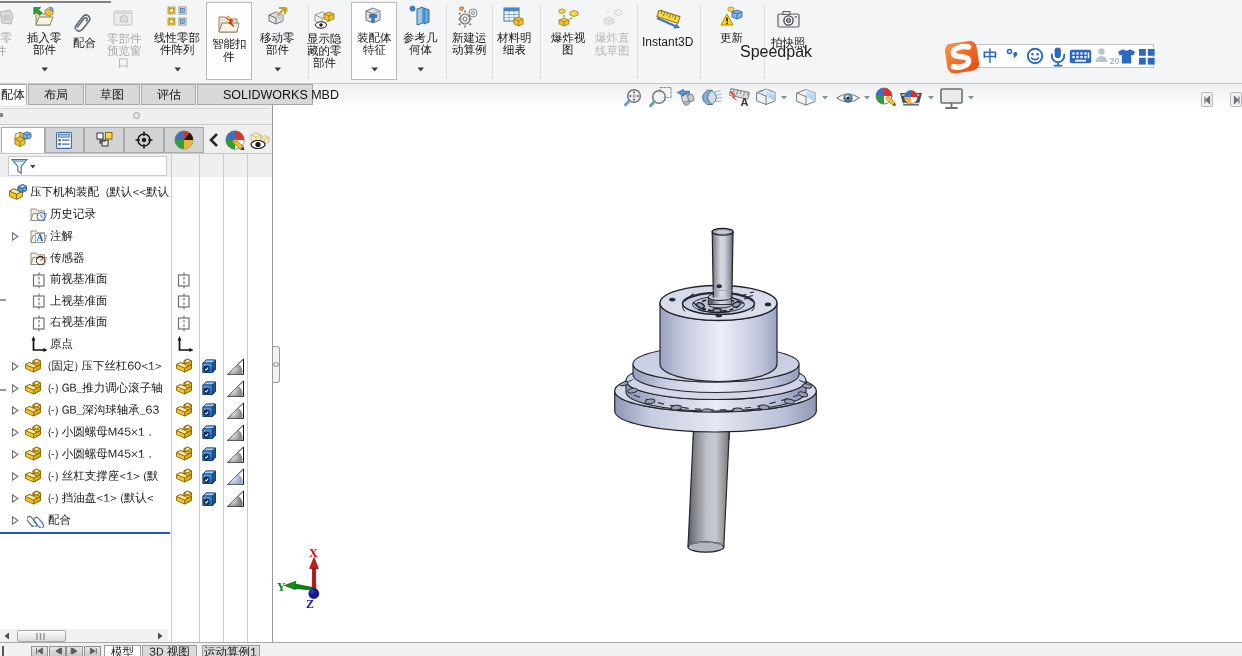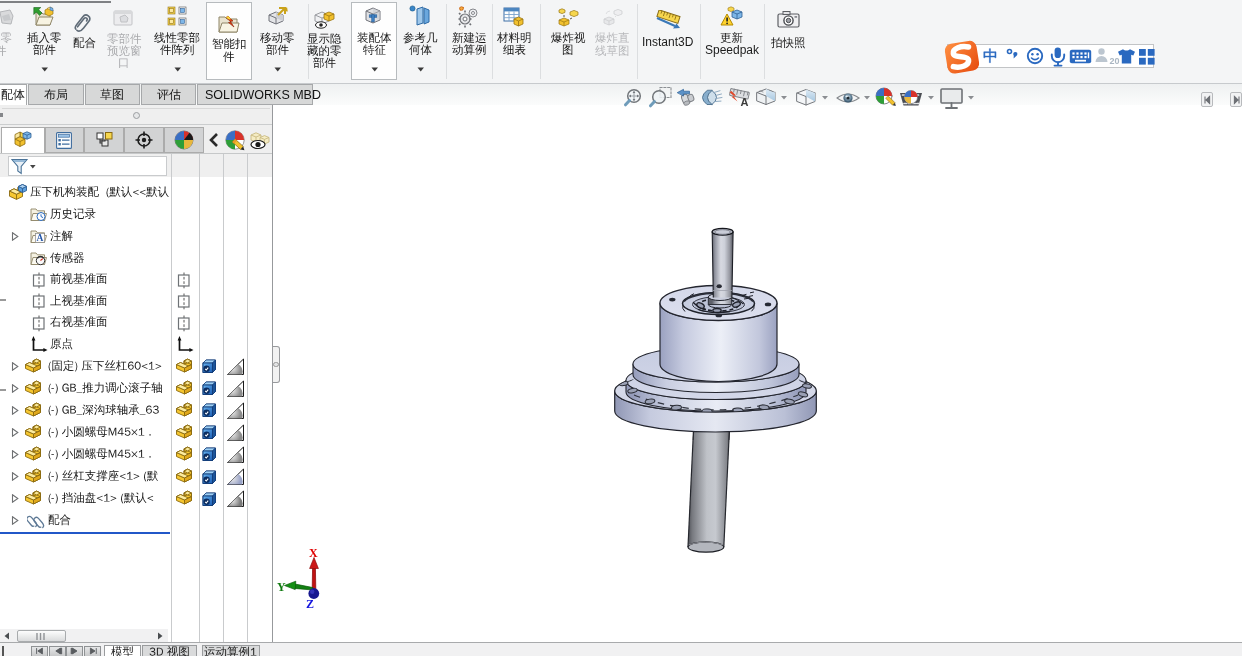--- a/index.html
+++ b/index.html
@@ -300,21 +300,21 @@
     <path d="M12,6 L17,8 L22,6 M17,8 L17,13" fill="none" stroke="#2d5f94" stroke-width="0.8"></path>
     <path d="M7,8 L13,19 L1,19 Z" fill="#ffd32e" stroke="#b58a00"></path>
     <rect x="6.3" y="11.5" width="1.6" height="4" fill="#222"></rect>
     <circle cx="7.1" cy="17.3" r="0.9" fill="#222"></circle>
   </svg>
 <svg class="a" style="left:719.5px;top:30.5px" width="25" height="15">
     <g transform="translate(0,10.6)">
       <path d="M4.6 -1Q5.3 -1.7 5.2 -2.6H1.8Q1.9 -4.8 1.8 -6.9H5.2V-8.1H1.8Q1.2 -8.1 0.6 -8.1Q0.6 -8.4 0.6 -8.7Q1.2 -8.7 1.8 -8.7H9.5Q10.1 -8.7 10.7 -8.7Q10.7 -8.4 10.7 -8.1Q10.1 -8.1 9.5 -8.1H6V-6.9H9.5Q9.3 -4.8 9.4 -2.6H6Q6.1 -1.4 5.3 -0.6Q7.8 1 10.8 0.6Q10.6 1 10.6 1.4Q7.6 1.8 4.8 -0Q3.3 1.2 1.1 1.5Q1 1 0.5 0.7Q1.5 0.7 2.4 0.4Q3.4 0 4.1 -0.5Q3.3 -1.1 2.6 -1.8L3.1 -2.3Q4 -1.4 4.6 -1ZM6 -5.1H8.6V-6.3H6ZM5.2 -5.1V-6.3H2.6V-5.1ZM6 -4.5V-3.2H8.6V-4.5ZM5.2 -4.5H2.6V-3.2H5.2ZM21.2 1.4Q20.8 1.3 20.4 1.4Q20.5 0.6 20.5 -0.1V-5.1H19V-3.1Q19 -0.1 17.2 1.3Q16.9 0.9 16.5 0.8Q18.3 -0.2 18.3 -3.1V-8.6H18.5L18.4 -8.7L19.2 -8.6Q19.5 -8.6 20.3 -8.7Q21.1 -8.7 21.4 -8.9Q21.7 -9 21.9 -9.2Q22 -8.8 22.2 -8.4Q21.8 -8.2 21 -8.1L19 -8V-5.6H21.5Q22 -5.6 22.5 -5.6Q22.5 -5.3 22.5 -5L21.2 -5.1V-0.1Q21.2 0.6 21.2 1.4ZM16.9 -0.4Q16.3 -1.3 15.6 -2.2L16.2 -2.7Q16.9 -1.8 17.6 -0.8ZM13.6 -2.7Q14 -2.5 14.4 -2.4Q13.8 -0.9 12.3 0.8Q12.1 0.5 11.7 0.4Q12.5 -0.5 13.1 -1.6Q13.4 -2.2 13.6 -2.7ZM14.8 -0V-3.2H13.4Q12.9 -3.2 12.4 -3.2Q12.4 -3.4 12.4 -3.7Q12.9 -3.7 13.4 -3.7H14.8V-5H13.3Q12.8 -5 12.3 -5Q12.3 -5.2 12.3 -5.5Q12.8 -5.5 13.3 -5.5H14.8V-5.5H14.9Q15.6 -6.6 16.1 -7.9Q16.5 -7.7 16.9 -7.6Q16.5 -6.6 15.8 -5.5H16.9Q17.4 -5.5 17.9 -5.5Q17.9 -5.2 17.9 -5Q17.4 -5 16.9 -5H15.5V-3.7H16.8Q17.3 -3.7 17.8 -3.7Q17.7 -3.4 17.8 -3.2Q17.3 -3.2 16.8 -3.2H15.5V0.3Q15.5 0.7 15.2 1Q14.8 1.4 13.8 1.4Q13.9 0.9 13.6 0.5Q13.9 0.6 14.3 0.6Q14.6 0.6 14.7 0.5Q14.8 0.4 14.8 -0ZM14.9 -6.1 14.2 -5.6 13 -7.3 13.7 -7.8ZM17.6 -8.5Q17.6 -8.2 17.6 -7.9Q17.1 -7.9 16.6 -7.9H13.5Q13 -7.9 12.5 -7.9Q12.5 -8.2 12.5 -8.5Q13 -8.4 13.5 -8.4H14.7L14 -9.1L14.6 -9.7L15.6 -8.6L15.4 -8.4H16.6Q17.1 -8.4 17.6 -8.5Z" fill="#1c1c1c"></path>
     </g>
   </svg>
-<div class="lt" style="left:705px;top:43px;font-size:12px">Speedpak</div>
+<div class="lt" style="left:740px;top:43px;font-size:16px">Speedpak</div>
 <svg class="a" style="left:777px;top:9px" width="23" height="19" viewBox="0 0 23 19">
     <rect x="1" y="5" width="21" height="13" rx="1.5" fill="#efeff1" stroke="#5d5f64" stroke-width="1.2"></rect>
     <rect x="6" y="2.5" width="7" height="3" fill="#e4e4e7" stroke="#5d5f64"></rect>
     <circle cx="11.5" cy="11.5" r="4.6" fill="#fff" stroke="#47494e" stroke-width="1.4"></circle>
     <circle cx="11.5" cy="11.5" r="2.2" fill="#9fa1a8" stroke="#47494e"></circle>
     <rect x="17.5" y="7" width="2.6" height="1.8" fill="#8a8c92"></rect>
   </svg>
 <svg class="a" style="left:770.8px;top:36px" width="37" height="15">
     <g transform="translate(0,10.6)">
       <path d="M10.6 -6.8V1.4H9.8V0.3H6.3Q6.3 0.8 6.3 1.4Q5.9 1.3 5.4 1.4Q5.5 0.6 5.5 -0.2L5.5 -6.8Q6.1 -6.8 6.7 -6.8Q7 -7.3 7.5 -8.4L7.9 -9.3Q8.3 -9.1 8.7 -8.9Q8.4 -8.1 7.6 -6.8ZM9.8 -3.6V-6.2H6.2L6.3 -3.6ZM9.8 -0.3V-3H6.3V-0.3ZM-0 -3.8Q1.1 -4 2.2 -4.3V-6.4H1.4Q0.8 -6.4 0.1 -6.4Q0.1 -6.7 0.1 -7.1Q0.8 -7.1 1.4 -7.1H2.2V-7.6Q2.2 -8.5 2.2 -9.3Q2.6 -9.3 3.1 -9.3Q3 -8.5 3 -7.6V-7.1H3.5Q4.2 -7.1 4.9 -7.1Q4.8 -6.7 4.9 -6.4Q4.2 -6.4 3.5 -6.4H3V-4.6Q3.8 -4.9 4.9 -5.3L4.9 -4.8L3 -4V0.2Q3 1.3 2.2 1.5Q1.6 1.6 1 1.6Q1.1 1 0.8 0.6Q1.1 0.7 1.5 0.7Q2 0.7 2.1 0.6Q2.2 0.4 2.2 -0.1V-3.6L1.8 -3.5Q1 -3.1 0.3 -2.8Q0.3 -3.4 -0 -3.8ZM16.3 -3.2Q15.6 -3.2 15 -3.1Q15.1 -3.5 15 -3.8Q15.6 -3.8 16.3 -3.8H17.8V-6.6H17.1Q16.4 -6.6 15.8 -6.5Q15.8 -6.9 15.8 -7.2Q16.4 -7.2 17.1 -7.2H17.8V-7.8Q17.8 -8.6 17.7 -9.4Q18.2 -9.4 18.6 -9.4Q18.6 -8.6 18.6 -7.8V-7.2H21.2V-3.8L22.5 -3.8Q22.5 -3.5 22.5 -3.1Q21.9 -3.2 21.3 -3.2H19.1Q19.7 -1.8 20.5 -0.9Q21.3 -0 22.6 0.7Q22.2 0.9 22 1.3Q20.8 0.7 19.9 -0.4Q19 -1.5 18.5 -2.8Q18.2 -1.3 17.4 -0.2Q16.5 0.9 15.2 1.4Q15 0.9 14.5 0.8Q15.8 0.4 16.7 -0.6Q17.6 -1.7 17.7 -3.2ZM20.4 -3.8V-6.6H18.6V-3.8ZM14 -0Q14 0.8 14 1.5Q13.6 1.5 13.2 1.5Q13.2 0.8 13.2 -0V-7.8Q13.2 -8.5 13.2 -9.3Q13.6 -9.3 14 -9.3Q14 -8.5 14 -7.8V-6.8L14.3 -7.1L15.7 -5.4L15 -4.9L14 -6.1ZM11.2 -4.3Q11.7 -5.4 12.1 -6.6L12.9 -6.4Q12.5 -5.1 12 -4ZM28.6 -2.1Q28.8 -3.5 28.6 -5H33.2Q33 -3.5 33.1 -2.1ZM32.4 -6.7V-8.6H30.6Q30.4 -7.3 29.7 -6.3Q29 -5.3 28 -4.5Q27.9 -4.9 27.5 -5.1Q28.4 -5.7 29 -6.5Q29.5 -7.4 29.8 -8.6H29.2Q28.6 -8.6 28.1 -8.6Q28.2 -8.9 28.1 -9.1Q28.6 -9.1 29.2 -9.1H33.1V-6.6Q33.1 -6.3 32.8 -6Q32.4 -5.6 31.2 -5.6Q31.3 -6.2 31 -6.5Q31.3 -6.5 31.8 -6.5Q32.3 -6.5 32.3 -6.5Q32.4 -6.6 32.4 -6.7ZM24.8 -1.7H24.1V-9.1H27.4V-1.7H26.6V-2.4H24.8ZM29.4 -4.5V-2.6H32.4L32.4 -4.5ZM26.6 -6V-8.6H24.8V-6ZM26.6 -5.5H24.8V-2.8H26.6ZM33.2 1.9Q32.5 0.4 31.5 -0.7L32.1 -1.4Q33.2 -0.1 33.9 1.4ZM31.1 1.1 30.4 1.6 29.3 -0.5 30 -1ZM28.4 1.3 27.7 1.7 26.7 -0.5 27.5 -0.9ZM23.9 1.4Q24.4 0.3 24.8 -0.9L25.6 -0.6Q25.1 0.7 24.6 1.9Z" fill="#1c1c1c"></path>
@@ -401,21 +401,21 @@
       <path d="M6.4 1.4Q6 1.4 5.5 1.4Q5.6 0.6 5.6 -0.2V-1.1H1.4Q0.8 -1.1 0.2 -1Q0.2 -1.4 0.2 -1.7Q0.8 -1.7 1.4 -1.7H5.6V-2.8H4.2Q3.7 -2.8 3.2 -2.8Q3.2 -2.5 3.2 -2.3Q2.8 -2.3 2.3 -2.3Q2.3 -3.1 2.3 -3.9V-6.7H9.4V-2.8H6.4V-1.7H10.3Q10.9 -1.7 11.5 -1.7Q11.5 -1.4 11.5 -1Q10.9 -1.1 10.3 -1.1H6.4V-0.2Q6.4 0.6 6.4 1.4ZM8.2 -7Q7.8 -7 7.3 -7Q7.3 -7.6 7.3 -8H4.1Q4.1 -7.5 4.1 -7Q3.7 -7 3.2 -7Q3.3 -7.6 3.3 -8H1.7Q1.1 -8 0.5 -8Q0.5 -8.3 0.5 -8.6Q1.1 -8.6 1.7 -8.6H3.3Q3.3 -9.2 3.2 -9.9Q3.7 -9.8 4.1 -9.9L4.1 -8.6H7.3Q7.3 -9.2 7.3 -9.9Q7.8 -9.8 8.2 -9.9L8.2 -8.6H10.1Q10.7 -8.6 11.3 -8.6Q11.3 -8.3 11.3 -8Q10.7 -8 10.1 -8H8.2Q8.2 -7.5 8.2 -7ZM8.6 -5.1V-6.1H3.2Q3.2 -5.6 3.2 -5.1Q3.7 -5.1 4.2 -5.1ZM8.6 -4.5H4.2Q3.7 -4.5 3.2 -4.5L3.2 -3.5Q3.7 -3.4 4.2 -3.4H8.6ZM19.4 0H21.9V-8.7H13.8V0H18.9Q17.5 -0.7 15.9 -1.4L16.3 -2.2Q18 -1.5 19.8 -0.6ZM18.9 -2.5 18.2 -1.9 16.9 -3.4 17.6 -4ZM21.3 -4Q20.9 -3.7 20.9 -3.2Q19.3 -3.5 18 -4.6Q16.5 -3.4 14.8 -2.6Q14.5 -3 14.1 -3.3Q15.9 -3.9 17.4 -5.2Q16.9 -5.8 16.5 -6.4Q15.8 -5.5 14.9 -4.7Q14.6 -5.1 14.2 -5.2Q15.1 -5.9 15.7 -6.7Q16.2 -7.6 16.7 -8.7Q17.1 -8.5 17.5 -8.4Q17.4 -8 17.2 -7.6H20.5Q19.7 -6.2 18.6 -5.1Q19.7 -4.3 21.3 -4ZM13.8 1.5Q13.4 1.4 12.9 1.5Q12.9 0.6 12.9 -0.2V-9.3L22.8 -9.3V1.4H21.9V0.7H13.8Q13.8 1.1 13.8 1.5ZM17 -7Q17.4 -6.2 17.9 -5.7Q18.5 -6.3 19 -7Z" fill="#1c1c1c"></path>
     </g>
   </svg>
 <div class="a" style="left:141px;top:83.5px;width:55px;height:21.5px;background:#d7d8d8;border:1px solid #a6a8aa"></div>
 <svg class="a" style="left:156.5px;top:87.5px" width="26" height="15">
     <g transform="translate(0,10.6)">
       <path d="M7.9 1.5Q7.4 1.4 6.9 1.5Q7 0.6 7 -0.2V-3.3H4.9Q4.3 -3.3 3.6 -3.2Q3.7 -3.6 3.6 -4Q4.3 -3.9 4.9 -3.9H7V-8.1H5.6Q5 -8.1 4.3 -8.1Q4.4 -8.5 4.3 -8.8Q5 -8.8 5.6 -8.8H10.1Q10.8 -8.8 11.4 -8.8Q11.4 -8.5 11.4 -8.1Q10.8 -8.1 10.1 -8.1H7.8V-3.9H10.3Q10.9 -3.9 11.6 -4Q11.5 -3.6 11.6 -3.2Q10.9 -3.3 10.3 -3.3H7.8V-0.2Q7.8 0.6 7.9 1.5ZM10 -7.3Q10.4 -7.1 10.8 -6.9Q10.5 -6.4 10.3 -5.9L9.6 -4.7Q9.4 -4.3 9.2 -3.9Q8.8 -4.2 8.4 -4.2Q8.6 -4.7 8.8 -5.1L9.5 -6.3ZM5.4 -4.2Q4.8 -5.6 4 -6.9L4.8 -7.4Q5.6 -6 6.3 -4.6ZM0.1 -5.1Q0.1 -5.5 0.1 -5.9Q0.8 -5.8 1.6 -5.8H3V-0.8L4.1 -2.2L4.5 -2.8L5.1 -2.2L4.7 -1.8L2.6 0.9L1.9 0.4Q2.1 0.2 2.1 -0.1V-5.1H1.6Q0.8 -5.1 0.1 -5.1ZM2.9 -7.3Q2.2 -8.3 1.2 -9.1L1.9 -9.8Q3 -8.9 3.8 -7.9ZM18 1.4Q17.5 1.4 17.1 1.4Q17.1 0.6 17.1 -0.2V-3.5H19.5V-5.9H17.7Q17.1 -5.9 16.4 -5.9Q16.4 -6.2 16.4 -6.6Q17.1 -6.6 17.7 -6.6H19.5V-7.7Q19.5 -8.6 19.5 -9.4Q20 -9.4 20.4 -9.4Q20.4 -8.6 20.4 -7.7V-6.6H22.3Q22.9 -6.6 23.6 -6.6Q23.6 -6.2 23.6 -5.9Q22.9 -5.9 22.3 -5.9H20.4V-3.5H22.8V1.4H22V0.7H18Q18 1.1 18 1.4ZM22 -2.8H18V0H22ZM16.4 -9.2Q15.8 -7.6 15 -6.3V-0.1Q15 0.8 15.1 1.6Q14.6 1.5 14.1 1.6Q14.2 0.8 14.2 -0.1V-5Q13.5 -4.3 12.8 -3.6Q12.5 -4 12 -4.2Q12.7 -4.8 13.3 -5.4Q14.3 -6.4 14.7 -7.4Q15.1 -8.4 15.4 -9.5Q15.8 -9.3 16.4 -9.2Z" fill="#1c1c1c"></path>
     </g>
   </svg>
 <div class="a" style="left:197.4px;top:83.5px;width:116px;height:21.5px;background:#d7d8d8;border:1px solid #a6a8aa"></div>
-<div class="lt" style="left:205px;top:88px;font-size:12.5px;color:#111">SOLIDWORKS MBD</div>
+<div class="lt" style="left:223px;top:88px;font-size:12.5px;color:#111">SOLIDWORKS MBD</div>
 <div class="a" style="left:-30px;top:83.5px;width:57px;height:22.5px;background:#fff;border:1px solid #a6a8aa;border-bottom:none"></div>
 <svg class="a" style="left:0.5px;top:87.5px" width="26" height="15">
     <g transform="translate(0,10.6)">
       <path d="M8.2 1.3Q7.7 1.3 7.4 0.9Q7.1 0.6 7.1 0.1V-5.6H10.2V-8.8H8.1Q7.6 -8.8 7 -8.8Q7 -9.1 7 -9.4Q7.6 -9.4 8.1 -9.4H11V-5H7.9V0.1Q7.9 0.3 8 0.4Q8.1 0.6 8.3 0.6L10.6 0.6Q10.8 0.4 10.8 -0L11.1 -1.8Q11.4 -1.5 11.8 -1.5L11.5 0.8Q11.4 1 11.3 1.2Q11.2 1.3 11.1 1.3ZM1.7 1.6Q1.2 1.5 0.8 1.6Q0.8 0.8 0.8 -0V-7.3Q1.6 -7.3 2.3 -7.3V-8.7H1.7Q1.1 -8.7 0.5 -8.7Q0.6 -9 0.5 -9.3Q1.1 -9.3 1.7 -9.3H5.1Q5.7 -9.3 6.3 -9.3Q6.3 -9 6.3 -8.7Q5.7 -8.7 5.1 -8.7H4.4V-7.3H5.9V1.6H5.1V0.5H1.7Q1.7 1.1 1.7 1.6ZM1.7 -3.6Q2.3 -4.1 2.3 -5.1V-6.7Q2 -6.7 1.7 -6.7ZM3.6 -6.7H3.1V-5.1Q3.1 -4.1 2.5 -3.3Q2.2 -2.8 1.7 -2.6L1.7 -2.6V-2.3H5.1V-3.3Q4.4 -3.3 4 -3.6Q3.6 -4 3.6 -4.5ZM4.4 -6.7V-4.5Q4.4 -4.2 4.5 -4.1Q4.7 -3.8 5.1 -3.9V-6.7ZM5.1 -1.8H1.7V-0.1H5.1ZM3.6 -7.3V-8.7H3.1V-7.3ZM21.7 -1.6 21.7 -1.2Q21.1 -1.2 20.4 -1.2H19.5V-0.3Q19.5 0.6 19.5 1.4Q19.1 1.4 18.6 1.4Q18.6 0.6 18.6 -0.3V-1.2H18Q17.4 -1.2 16.7 -1.2Q16.8 -1.4 16.8 -1.6Q16.3 -1 15.7 -0.4Q15.4 -0.8 14.9 -1Q16.7 -2.7 17.4 -4.5Q17.7 -5.5 18 -6.6H17Q16.3 -6.6 15.7 -6.6Q15.7 -6.9 15.7 -7.3Q16.3 -7.3 17 -7.3H18.6V-7.9Q18.6 -8.8 18.6 -9.6Q19.1 -9.6 19.5 -9.6Q19.5 -8.8 19.5 -7.9V-7.3H21.9Q22.5 -7.3 23.2 -7.3Q23.2 -6.9 23.2 -6.6Q22.5 -6.6 21.9 -6.6H20.4Q20.5 -4.9 21.3 -3.5Q22.2 -2.1 23.6 -1Q23.1 -0.9 22.9 -0.5Q22.2 -0.9 21.7 -1.6ZM19.5 -6.6V-1.9L21.5 -1.9Q21 -2.5 20.6 -3.2Q19.7 -4.9 19.6 -6.6ZM16.9 -1.9 18.6 -1.9V-5.6Q18.4 -4.8 18 -3.9Q17.6 -2.9 16.9 -1.9ZM15.7 -9.2Q15.2 -7.6 14.5 -6.3V-0.1Q14.5 0.8 14.6 1.6Q14.2 1.5 13.8 1.6Q13.8 0.8 13.8 -0.1V-5Q13.3 -4.3 12.7 -3.6Q12.4 -4 12 -4.2Q12.6 -4.8 13.1 -5.4Q13.9 -6.4 14.3 -7.4Q14.6 -8.4 14.8 -9.5Q15.2 -9.3 15.7 -9.2Z" fill="#1c1c1c"></path>
     </g>
   </svg>
 <svg class="a" style="left:615px;top:86px" width="365" height="26" viewBox="615 86 365 26">
 <defs>
 <radialGradient id="eyeg" cx="0.5" cy="0.42">
         <stop offset="0" stop-color="#e8f0f6"></stop>

